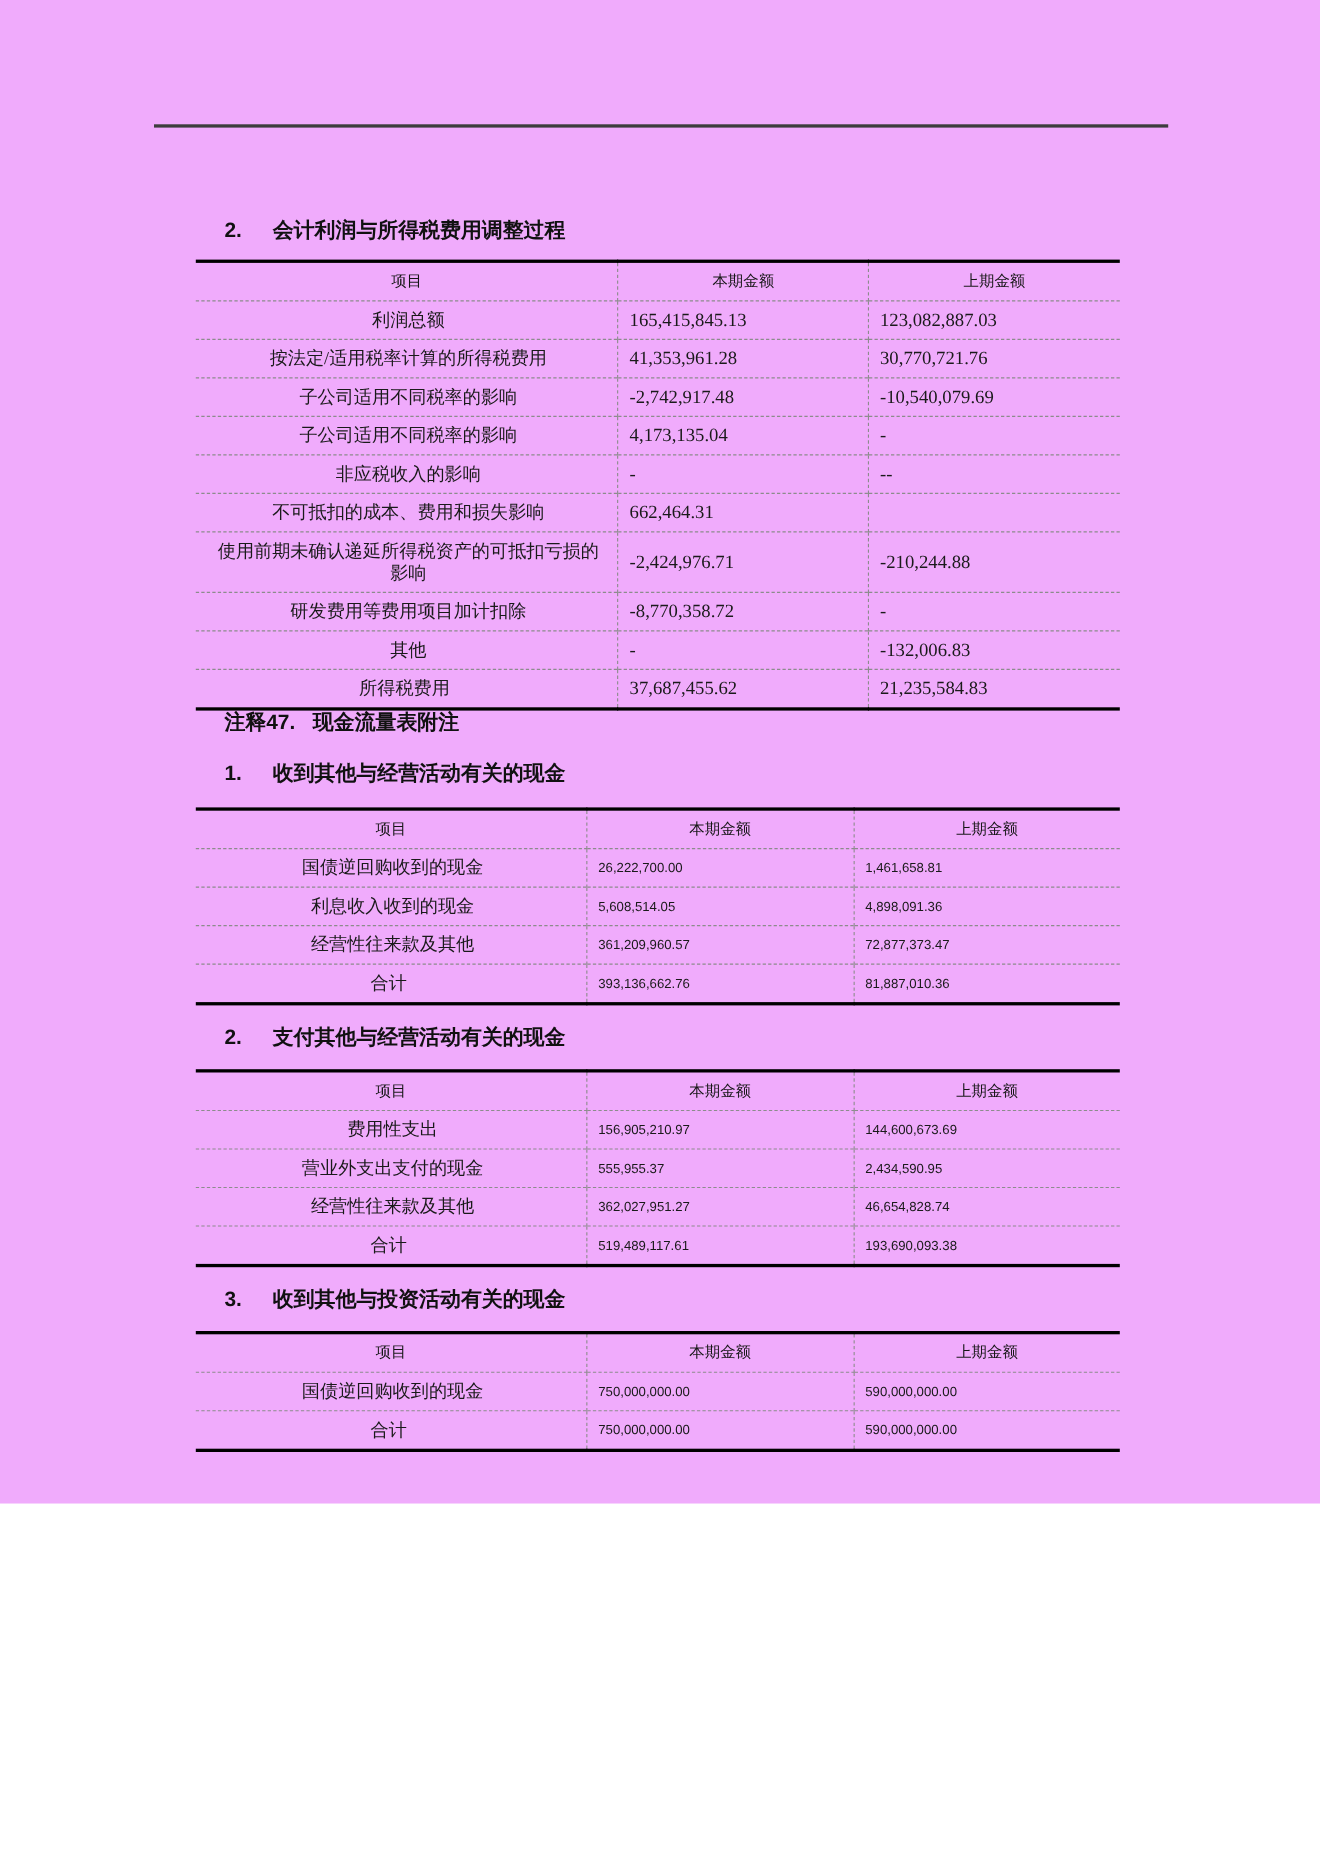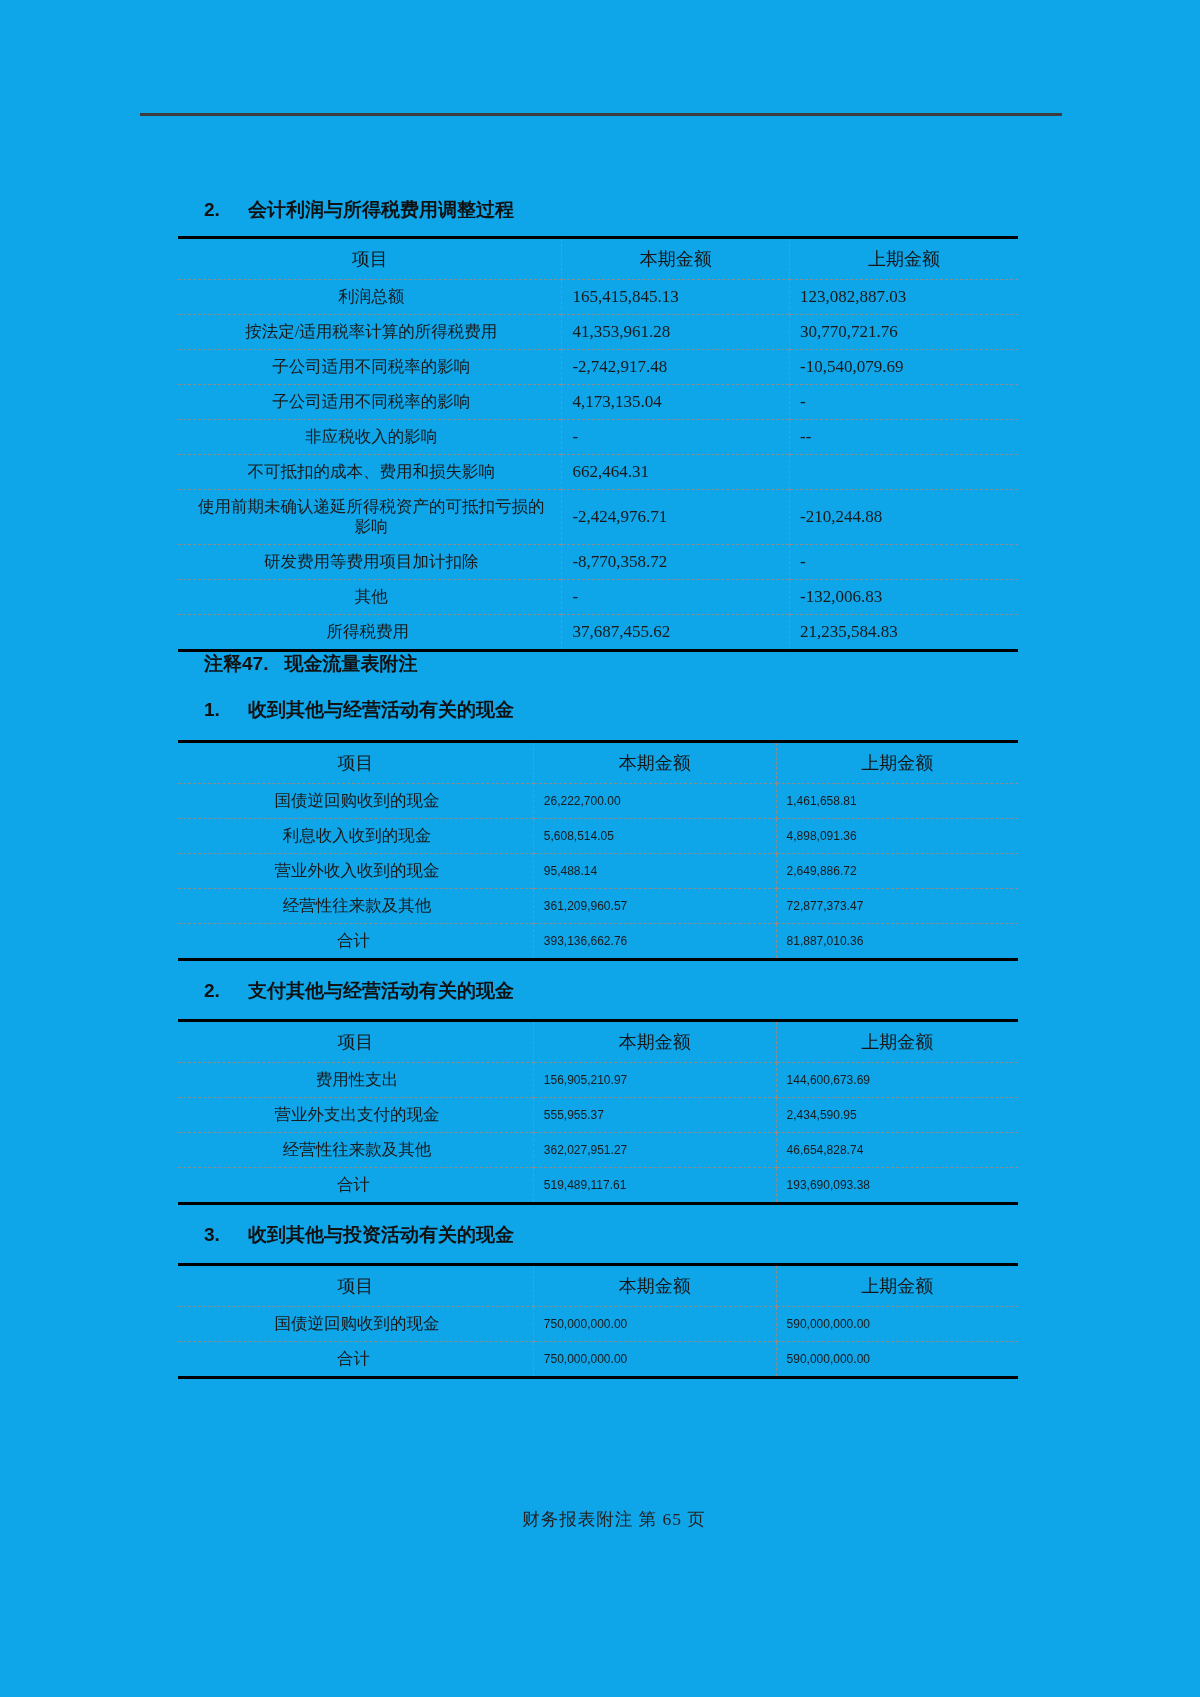--- a/index.html
+++ b/index.html
@@ -5,22 +5,22 @@
   html, body {
     margin: 0;
     padding: 0;
     background: #ffffff;
     color: #1a1a1a;
     font-family: "Liberation Serif", "DejaVu Serif", serif;
   }
   .page {
     position: relative;
     width: 1200px;
-    height: 1697px;
-    background: #0ea5e9;
+    height: 1367px;
+    background: #f0abfc;
     overflow: hidden;
   }
   .top-rule {
     margin: 113px 0 0 140px;
     width: 922px;
     height: 3px;
     background: #3d3d3d;
   }
   .content {
     width: 840px;
@@ -45,21 +45,21 @@
     border-collapse: collapse;
     border-top: 3px solid #000;
     border-bottom: 3px solid #000;
     table-layout: fixed;
   }
   .mt-t1 { margin-top: 14px; }
   .mt-t  { margin-top: 18px; }
   .mt-t3 { margin-top: 16px; }
   .fin-table th {
     font-weight: 400;
-    font-size: 18px;
+    font-size: 14px;
     text-align: center;
     padding: 8px 6px;
     color: #161616;
   }
   .fin-table th:not(:last-child),
   .fin-table td:not(:last-child) {
     border-right: 1px dashed #8c8c8c;
   }
   .fin-table thead th { border-bottom: 1px dashed #8c8c8c; }
   .fin-table tbody tr + tr td { border-top: 1px dashed #8c8c8c; }
@@ -197,25 +197,20 @@
             <td class="label">国债逆回购收到的现金</td>
             <td class="num">26,222,700.00</td>
             <td class="num">1,461,658.81</td>
           </tr>
           <tr>
             <td class="label">利息收入收到的现金</td>
             <td class="num">5,608,514.05</td>
             <td class="num">4,898,091.36</td>
           </tr>
           <tr>
-            <td class="label">营业外收入收到的现金</td>
-            <td class="num">95,488.14</td>
-            <td class="num">2,649,886.72</td>
-          </tr>
-          <tr>
             <td class="label">经营性往来款及其他</td>
             <td class="num">361,209,960.57</td>
             <td class="num">72,877,373.47</td>
           </tr>
           <tr>
             <td class="label total">合计</td>
             <td class="num">393,136,662.76</td>
             <td class="num">81,887,010.36</td>
           </tr>
         </tbody>

